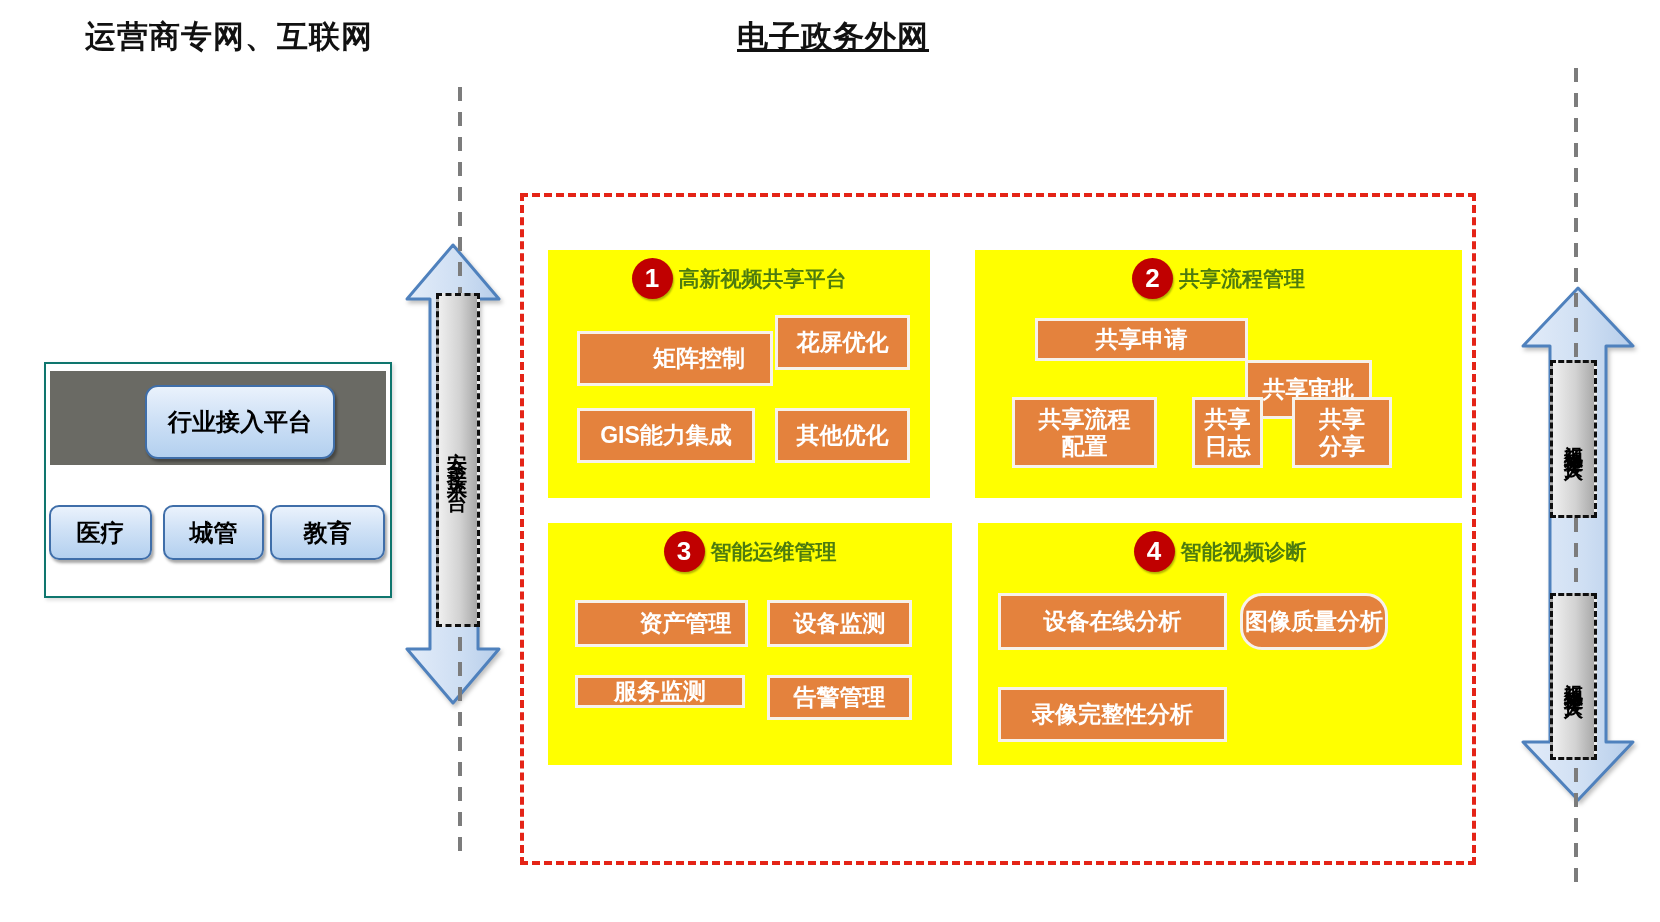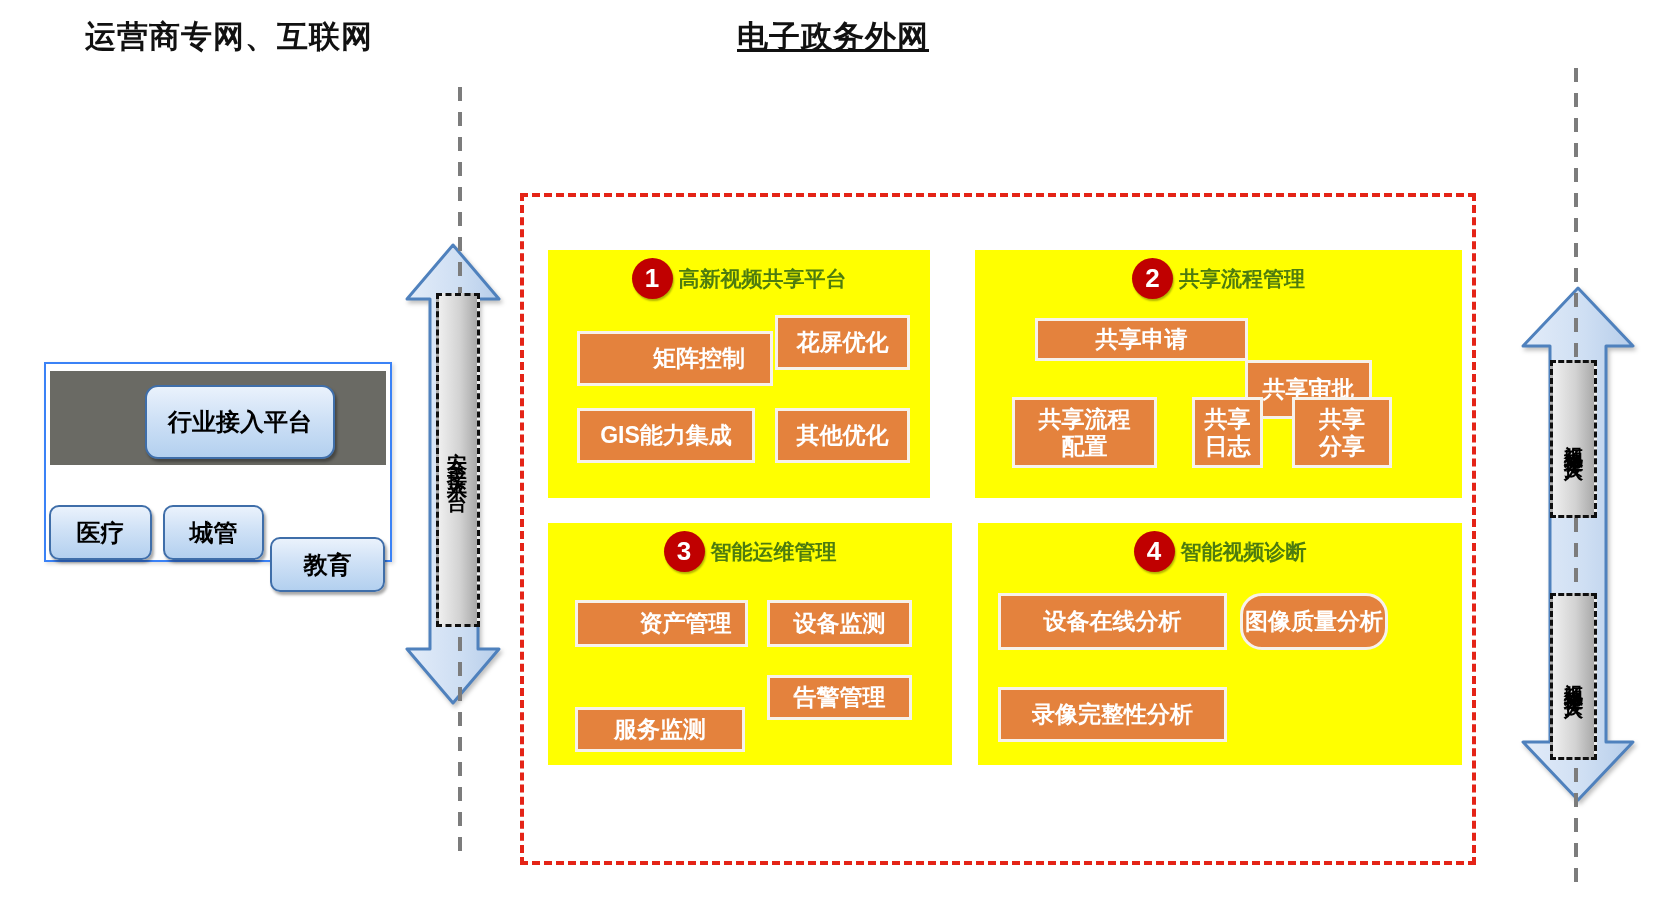--- a/index.html
+++ b/index.html
@@ -17,22 +17,22 @@
 
   
   .v-box { position:absolute; z-index:4; box-sizing:border-box;
     border:3px dashed #0f0f0f;
     background:linear-gradient(to right,#efefef 0%,#d2d2d2 55%,#a9a9a9 100%);
     display:flex; align-items:center; justify-content:center;
     writing-mode:vertical-rl; text-orientation:upright;
     font-weight:bold; color:#000; }
 
   
-  .group-box { position:absolute; left:44px; top:362px; width:348px; height:200px;
-    background:#fff; border:2px solid #3b82f6; box-sizing:border-box; z-index:2;
+  .group-box { position:absolute; left:44px; top:362px; width:348px; height:236px;
+    background:#fff; border:2px solid #0f766e; box-sizing:border-box; z-index:2;
     box-shadow:2px 2px 4px rgba(0,0,0,0.15);font-family:Liberation Serif, serif; }
   .group-band { position:absolute; left:4px; top:7px; width:336px; height:94px; background:#6a6a64; }
   .blue-btn { position:absolute; box-sizing:border-box; border:2px solid #3f6ea9; border-radius:10px;
     background:linear-gradient(to bottom,#eaf2fc 0%,#cfe1f6 45%,#b3d0ef 100%);
     display:flex; align-items:center; justify-content:center;
     font-weight:bold; color:#000; box-shadow:2px 3px 3px rgba(0,0,0,0.35); }
   .blue-btn.main { left:99px; top:21px; width:190px; height:74px; font-size:24px; border-radius:13px; z-index:2; }
   .blue-btn.ind { top:141px; height:55px; font-size:24px;text-align:right; }
 
   
@@ -85,21 +85,21 @@
   </svg>
 
   <div class="v-box" style="left:1550px; top:360px; width:47px; height:158px; font-size:19px; letter-spacing:3px;">视频边界接入</div>
   <div class="v-box" style="left:1550px; top:593px; width:47px; height:167px; font-size:19px; letter-spacing:3px;">视频边界接入</div>
 
   <div class="group-box">
     <div class="group-band"></div>
     <div class="blue-btn main">行业接入平台</div>
     <div class="blue-btn ind" style="left:3px; width:103px;">医疗</div>
     <div class="blue-btn ind" style="left:117px; width:101px;">城管</div>
-    <div class="blue-btn ind" style="left:224px; width:115px;margin-top:32px;">教育</div>
+    <div class="blue-btn ind" style="left:224px; width:115px;">教育</div>
   </div>
 
   <div class="red-frame"></div>
 
   <div class="panel" style="left:548px; top:250px; width:382px; height:248px;">
     <div class="panel-head">
       <div class="badge">1</div>
       <div class="ptitle">高新视频共享平台</div>
     </div>
     <div class="orange-btn" style="left:29px; top:81px; width:196px; height:55px;padding-left:48px;">矩阵控制</div>
@@ -123,21 +123,21 @@
 分享</div>
   </div>
 
   <div class="panel" style="left:548px; top:523px; width:404px; height:242px;">
     <div class="panel-head">
       <div class="badge">3</div>
       <div class="ptitle">智能运维管理</div>
     </div>
     <div class="orange-btn" style="left:27px; top:77px; width:173px; height:47px;padding-left:48px;">资产管理</div>
     <div class="orange-btn" style="left:219px; top:77px; width:145px; height:47px;">设备监测</div>
-    <div class="orange-btn" style="left:27px; top:152px; width:170px; height:45px;margin-top:32px;">服务监测</div>
+    <div class="orange-btn" style="left:27px; top:152px; width:170px; height:33px;">服务监测</div>
     <div class="orange-btn" style="left:219px; top:152px; width:145px; height:45px;">告警管理</div>
   </div>
 
   <div class="panel" style="left:978px; top:523px; width:484px; height:242px;">
     <div class="panel-head">
       <div class="badge">4</div>
       <div class="ptitle">智能视频诊断</div>
     </div>
     <div class="orange-btn" style="left:20px; top:70px; width:229px; height:57px;">设备在线分析</div>
     <div class="orange-btn" style="left:262px; top:70px; width:148px; height:57px;border-radius:22px;">图像质量分析</div>

